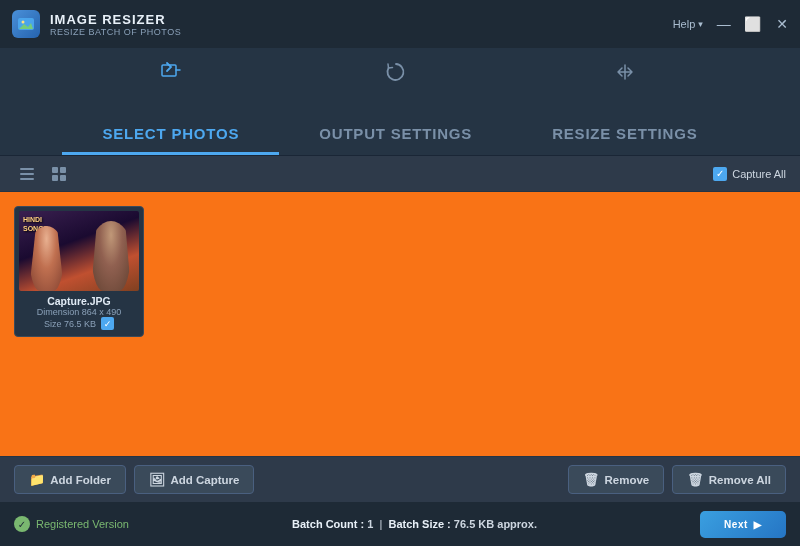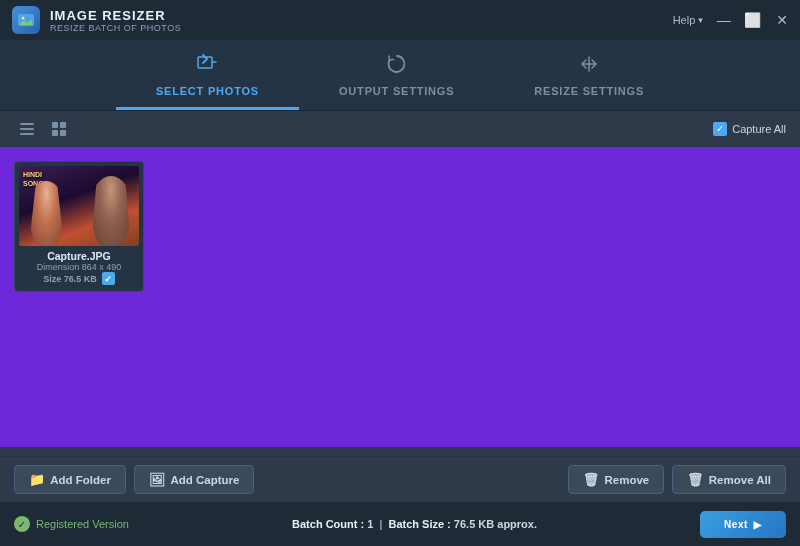--- a/index.html
+++ b/index.html
@@ -9,21 +9,21 @@
       background: #2e3a4a;
       font-family: 'Segoe UI', Arial, sans-serif;
       color: #cdd6e0;
       overflow: hidden;
       position: relative;
     }
 
     
     .titlebar {
       background: #1e2a36;
-      height: 40px;
+      height: 48px;
       display: flex;
       align-items: center;
       padding: 0 12px;
       justify-content: space-between;
     }
     .titlebar-left {
       display: flex;
       align-items: center;
       gap: 10px;
     }
@@ -93,24 +93,25 @@
     }
     .tab.active {
       color: #4da8f0;
       border-bottom: 3px solid #4da8f0;
     }
     .tab-icon {
       font-size: 20px;
       margin-bottom: 4px;
     }
     .tab-label {
-      font-size: 11px;
+      font-size: 15px;
       font-weight: 700;
       letter-spacing: 0.8px;
       text-transform: uppercase;
+      margin-top: 32px;
     }
 
     
     .toolbar {
       background: #2e3a4a;
       height: 36px;
       display: flex;
       align-items: center;
       padding: 0 14px;
       justify-content: space-between;
@@ -147,21 +148,21 @@
       font-size: 10px;
       color: white;
     }
     .select-all-label {
       font-size: 11px;
       color: #cdd6e0;
     }
 
     
     .photo-area {
-      background: #6d28d9;
+      background: #f97316;
       padding: 14px;
       min-height: 300px;
       display: flex;
       flex-wrap: wrap;
       align-content: flex-start;
       gap: 10px;
     }
 
     
     .photo-card {
@@ -232,21 +233,20 @@
     .photo-dim {
       font-size: 9px;
       color: #8aa0b8;
       text-align: center;
     }
     .photo-size-row {
       display: flex;
       align-items: center;
       justify-content: center;
       gap: 5px;
-      font-weight: bold;
     }
     .photo-size {
       font-size: 9px;
       color: #8aa0b8;
     }
     .photo-checkbox {
       width: 13px;
       height: 13px;
       background: #4da8f0;
       border-radius: 2px;

